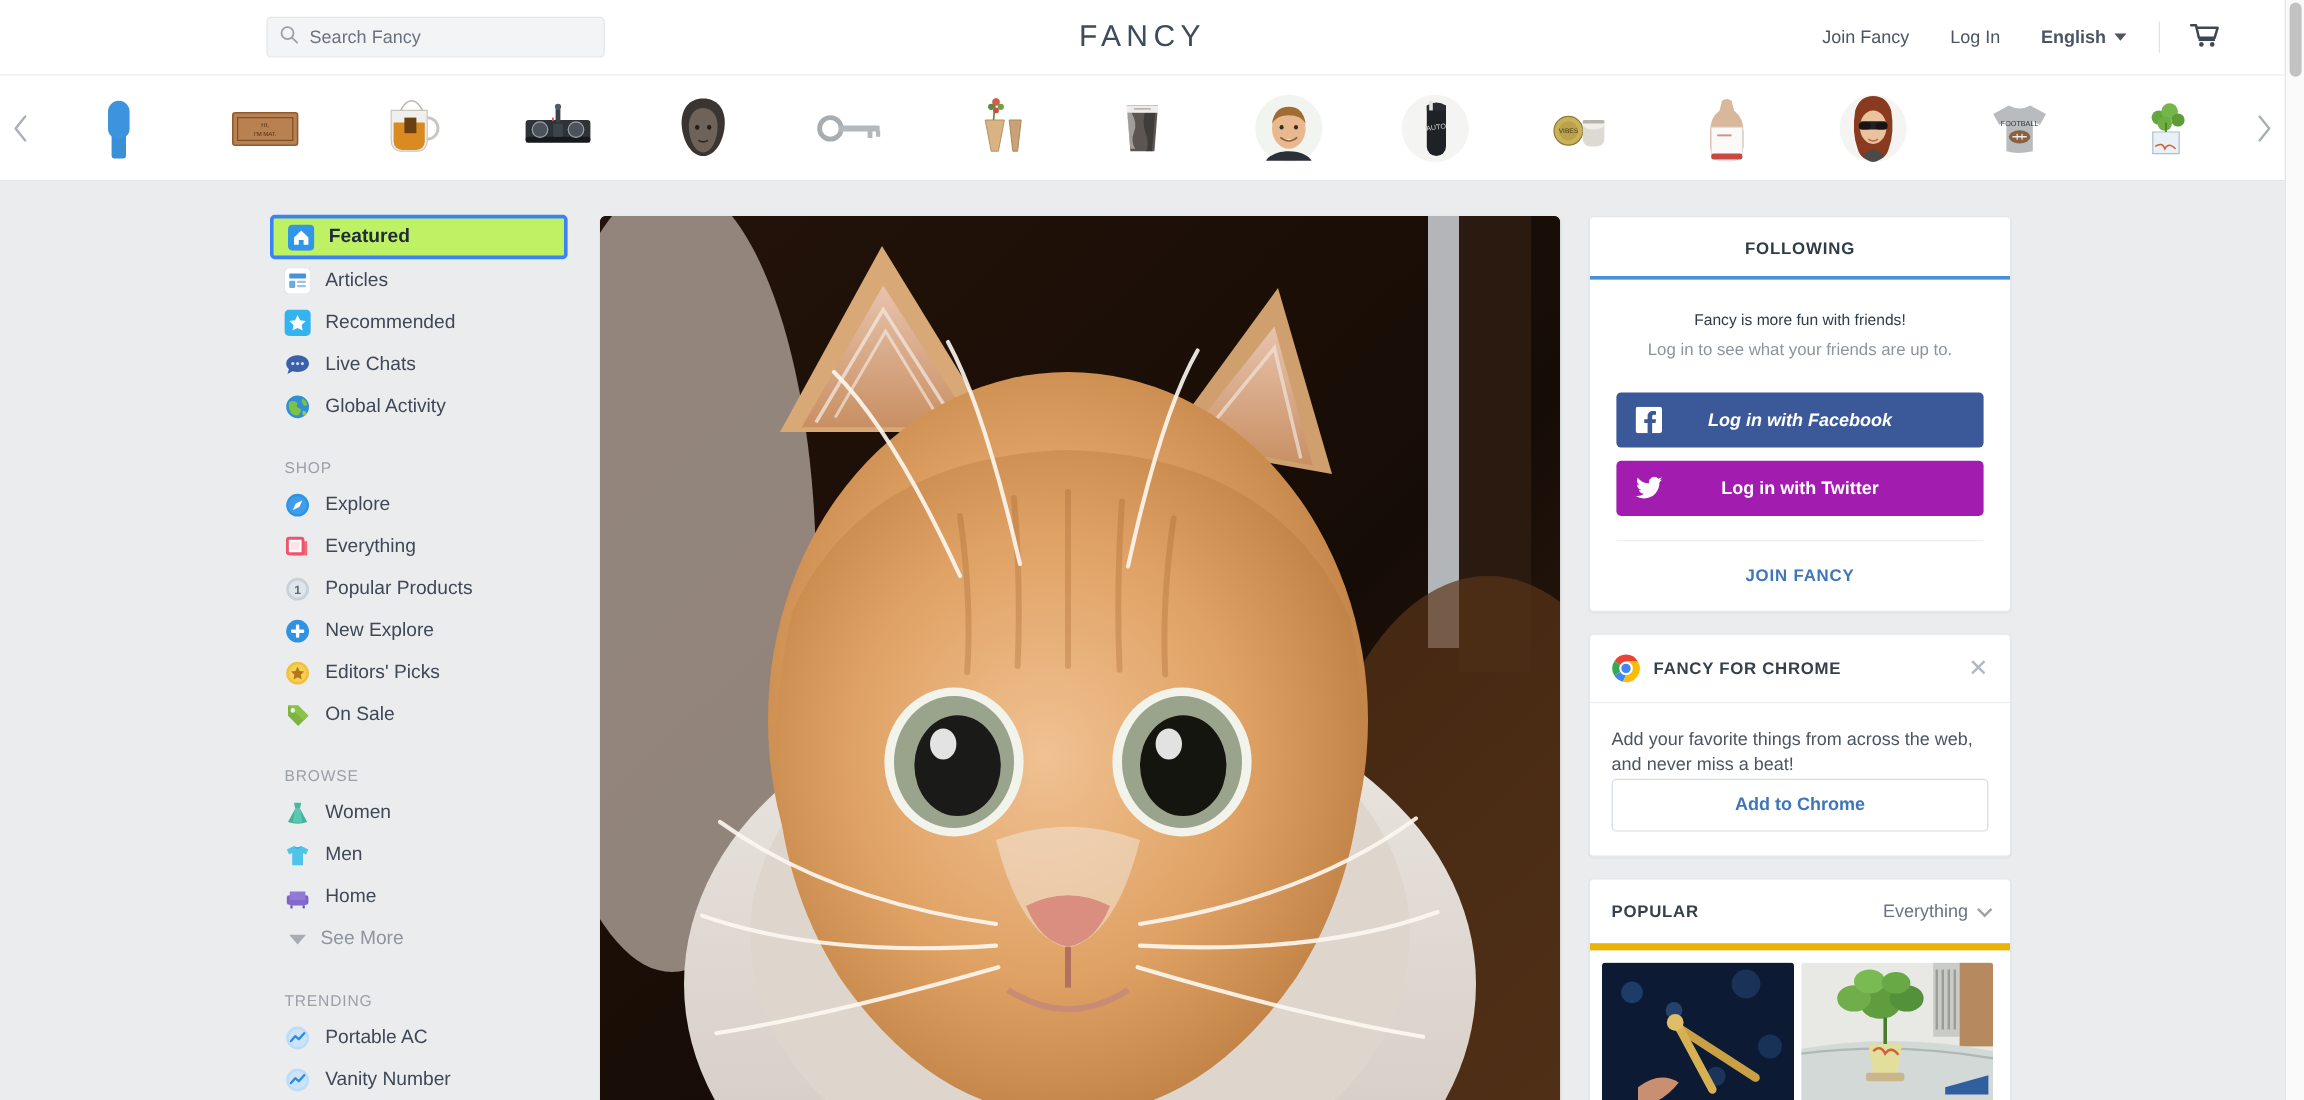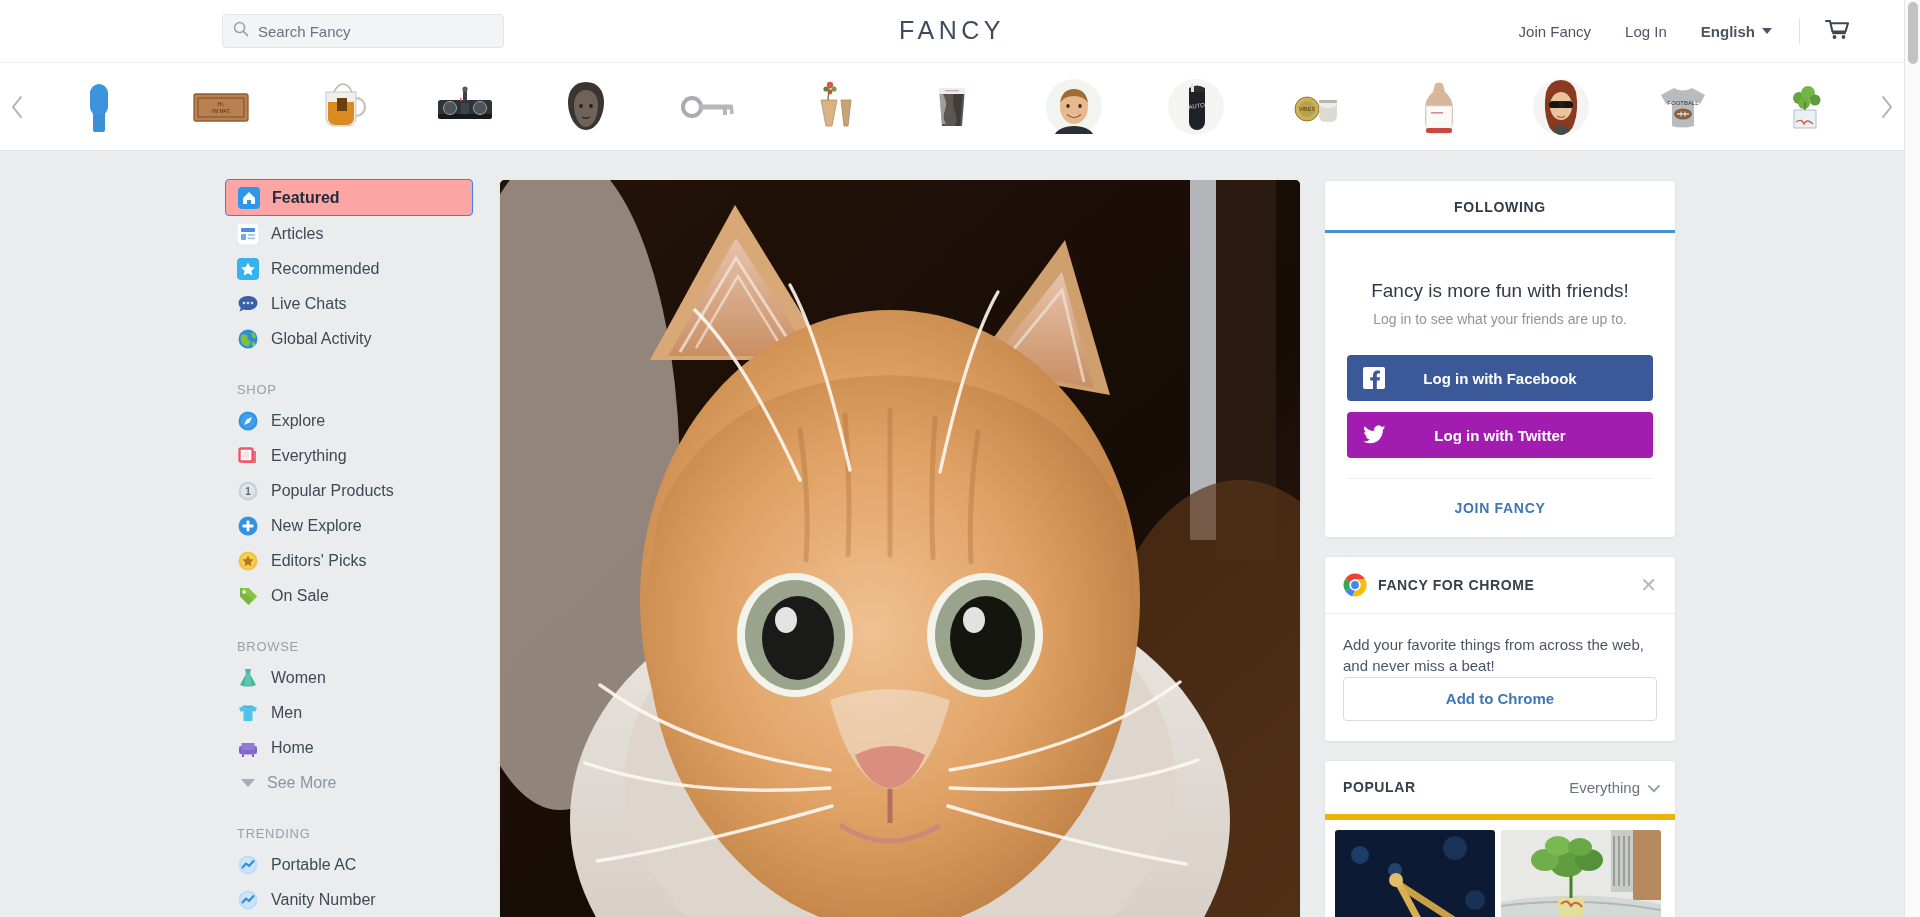--- a/index.html
+++ b/index.html
@@ -62,21 +62,21 @@
 
   
   .body-area { position: absolute; top: 151px; left: 0; width: 1904px; height: 766px; }
 
   
   .sidebar { position: absolute; left: 225px; top: 28px; width: 248px; }
   .nav-item {
     display: flex; align-items: center; gap: 12px; height: 35px;
     padding: 0 12px; border-radius: 4px; cursor: pointer;
   }
-  .nav-item.active { background: #fca5a5; border: 1px solid #3b82f6; height: 37px; }
+  .nav-item.active { background: #bef264; border: 3px solid #3b82f6; height: 37px; }
   .nav-label { font-size: 16px; color: #3f4855; white-space: nowrap; }
   .nav-item.active .nav-label { font-weight: bold; color: #222c38; }
   .nav-icon { width: 22px; height: 22px; flex: none; display:block; }
   .section-title {
     font-size: 13px; color: #9aa0a8; letter-spacing: 0.7px;
     margin: 26px 0 6px 12px; font-weight: 400;
   }
   .see-more { display: flex; align-items: center; gap: 12px; height: 35px; padding: 0 12px; cursor: pointer; }
   .see-more .tri { width: 0; height: 0; margin-left:4px; border-left: 7px solid transparent; border-right: 7px solid transparent; border-top: 8px solid #a7acb3; }
   .see-more .nav-label { color: #8d949c; }
@@ -95,29 +95,29 @@
     background: #ffffff; border: 1px solid #e4e6e9; border-radius: 4px;
     margin-bottom: 18px; box-shadow: 0 1px 1px rgba(0,0,0,.03);
   }
   .tabs { display: flex; border-bottom: 1px solid #e8eaec; }
   .tab {
     flex: 1; text-align: center; padding: 18px 0 15px; font-size: 14px;
     letter-spacing: 0.7px; color: #5c6670; cursor: pointer; font-weight: bold;
   }
   .tab.active { color: #2f3b47; border-bottom: 3px solid #4a90d9; margin-bottom: -1px; }
   .follow-body { padding: 26px 22px 0; text-align: center; }
-  .follow-title { font-size: 19px; color: #2f3b47; margin-bottom: 9px; margin-top: 21px; }
+  .follow-title { font-size: 13px; color: #2f3b47; margin-bottom: 9px; }
   .follow-sub { font-size: 14px; color: #8d949c; margin-bottom: 28px; }
   .social-btn {
     display: flex; align-items: center; height: 46px; border-radius: 4px;
     margin-bottom: 11px; cursor: pointer; position: relative;
   }
   .social-btn .sb-icon { position: absolute; left: 16px; display:flex; align-items:center; }
   .social-btn .sb-label { width: 100%; text-align: center; color: #fff; font-size: 15px; font-weight: bold; }
-  .fb { background: #3b5998; }
+  .fb { background: #3b5998; font-style: italic; }
   .tw { background: #a21caf; }
   .join-row { border-top: 1px solid #eceef0; margin-top: 20px; padding: 20px 0; text-align: center; }
   .join-link { font-size: 14px; font-weight: bold; letter-spacing: 0.7px; color: #3f76b8; cursor: pointer; }
 
   .card-head {
     display: flex; align-items: center; gap: 11px; padding: 16px 18px;
     border-bottom: 1px solid #eceef0;
   }
   .card-head-title { font-size: 14px; font-weight: bold; letter-spacing: 0.6px; color: #36404b; flex: 1; }
   .close-x { font-size: 20px; color: #b4b9bf; cursor: pointer; line-height: 1; }

